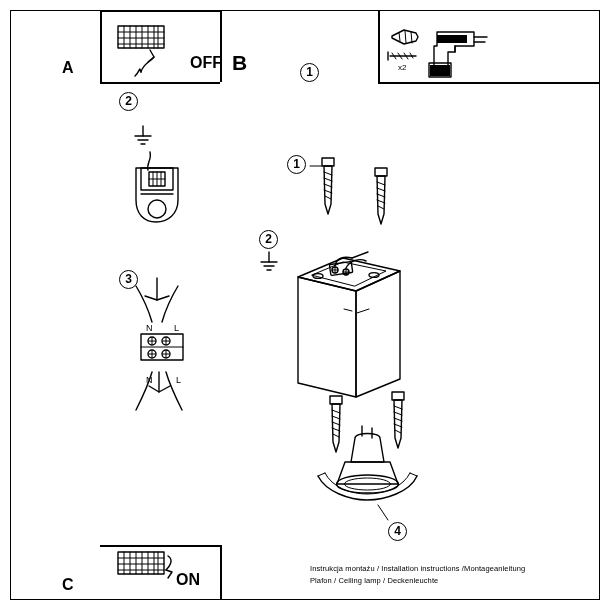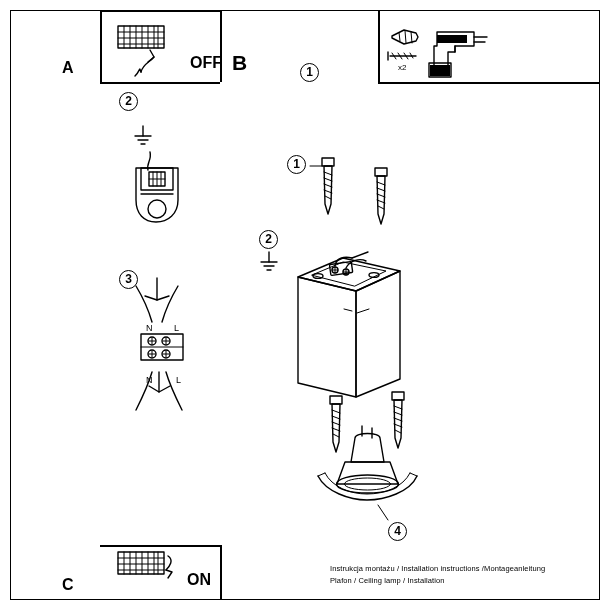--- a/index.html
+++ b/index.html
@@ -52,21 +52,20 @@
     text-align: center;
     line-height: 16px;
     background: #fff;
   }
 
   .footer-text {
     position: absolute;
     font-size: 7.5px;
     line-height: 10px;
     letter-spacing: 0.1px;
-    margin-left: 20px;
   }
 
   svg.draw {
     position: absolute;
     left: 0;
     top: 0;
     width: 610px;
     height: 610px;
     overflow: visible;
   }
@@ -89,31 +88,31 @@
   <div class="line hline" style="left:378px; top:82px; width:222px;"></div>
   <div class="line vline" style="left:378px; top:10px; height:72px;"></div>
 
   <div class="line hline" style="left:100px; top:545px; width:120px;"></div>
   <div class="line vline" style="left:220px; top:545px; height:55px;"></div>
 
   <div class="lbl lbl-med" style="left:62px; top:60px;">A</div>
   <div class="lbl lbl-big" style="left:232px; top:52px;">B</div>
   <div class="lbl lbl-med" style="left:190px; top:55px;">OFF</div>
   <div class="lbl lbl-med" style="left:62px; top:577px;">C</div>
-  <div class="lbl lbl-med" style="left:176px; top:572px;margin-left:11px;">ON</div>
+  <div class="lbl lbl-med" style="left:176px; top:572px;">ON</div>
 
   <div class="circnum" style="left:300px; top:63px;">1</div>
   <div class="circnum" style="left:119px; top:92px;">2</div>
   <div class="circnum" style="left:119px; top:270px;">3</div>
   <div class="circnum" style="left:287px; top:155px;">1</div>
   <div class="circnum" style="left:259px; top:230px;">2</div>
   <div class="circnum" style="left:388px; top:522px;">4</div>
 
   <div class="footer-text" style="left:310px; top:564px;">Instrukcja montażu / Installation instructions /Montageanleitung</div>
-  <div class="footer-text" style="left:310px; top:576px;">Plafon / Ceiling lamp / Installation</div>
+  <div class="footer-text" style="left:310px; top:576px;">Plafon / Ceiling lamp / Deckenleuchte</div>
 
   <svg class="draw" viewBox="0 0 610 610">
 
     <g>
       <rect class="st" x="118" y="26" width="46" height="22"></rect>
       <line class="st-thin" x1="124" y1="26" x2="124" y2="48"></line>
       <line class="st-thin" x1="130" y1="26" x2="130" y2="48"></line>
       <line class="st-thin" x1="136" y1="26" x2="136" y2="48"></line>
       <line class="st-thin" x1="142" y1="26" x2="142" y2="48"></line>
       <line class="st-thin" x1="148" y1="26" x2="148" y2="48"></line>

